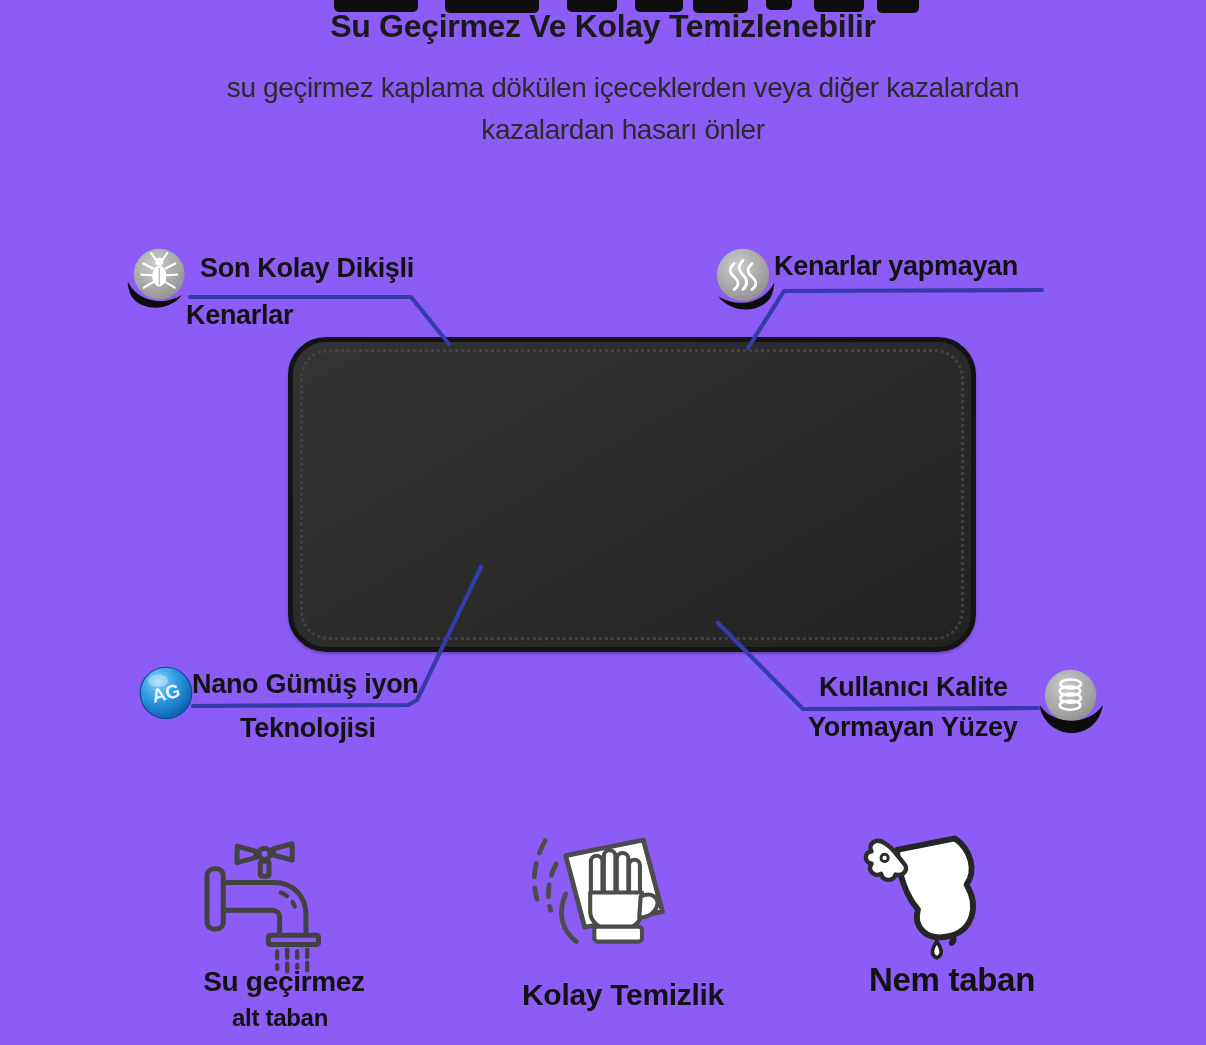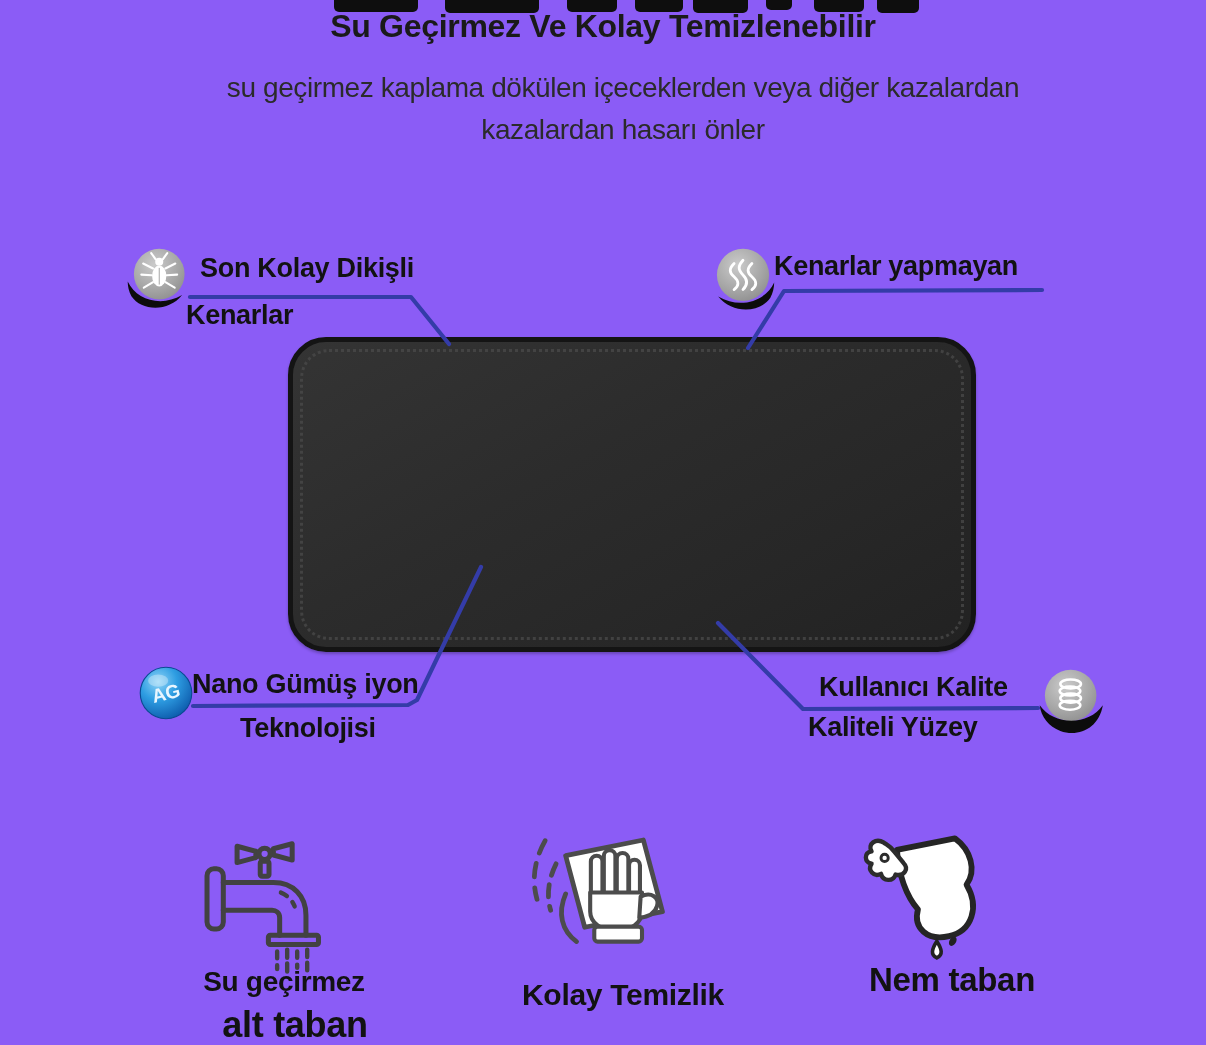--- a/index.html
+++ b/index.html
@@ -119,21 +119,21 @@
       </radialGradient>
     </defs>
     <circle cx="50" cy="50" r="46" fill="url(#gAg)" stroke="#0a4a92" stroke-width="2"></circle>
     <ellipse cx="36" cy="28" rx="18" ry="11" fill="#fff" opacity="0.32"></ellipse>
     <text x="50" y="62" text-anchor="middle" font-size="34" font-weight="bold" fill="#e9f6ff" transform="rotate(-14 50 50)">AG</text>
   </svg>
   <div class="ctext" style="left:192px;top:669px">Nano Gümüş iyon</div>
   <div class="ctext" style="left:240px;top:713px">Teknolojisi</div>
 
   <div class="ctext" style="left:819px;top:672px">Kullanıcı Kalite</div>
-  <div class="ctext" style="left:808px;top:712px">Kaliteli Yüzey</div>
+  <div class="ctext" style="left:808px;top:712px">Yormayan Yüzey</div>
   <svg class="cicon" style="left:1034px;top:664px" width="72" height="76" viewBox="0 0 110 118">
     <circle cx="56" cy="49" r="40" fill="url(#gGray1)"></circle>
     <g fill="none" stroke="#fff" stroke-width="4">
       <ellipse cx="56" cy="31" rx="16" ry="7"></ellipse>
       <ellipse cx="55" cy="42" rx="16" ry="7"></ellipse>
       <ellipse cx="56" cy="53" rx="16" ry="7"></ellipse>
       <ellipse cx="55" cy="64" rx="16" ry="7"></ellipse>
     </g>
     <path d="M8,64 C30,96 84,96 106,64 C100,100 68,114 40,104 C22,97 10,82 8,64 Z" fill="#0c0c0c"></path>
   </svg>
@@ -151,21 +151,21 @@
       <circle cx="106" cy="38" r="9"></circle>
     </g>
     <g stroke="#424242" stroke-width="7" stroke-linecap="round">
       <line x1="126" y1="194" x2="126" y2="222" stroke-dasharray="11 11"></line>
       <line x1="142" y1="191" x2="142" y2="226" stroke-dasharray="13 9"></line>
       <line x1="158" y1="194" x2="158" y2="220" stroke-dasharray="10 11"></line>
       <line x1="174" y1="191" x2="174" y2="224" stroke-dasharray="12 9"></line>
     </g>
   </svg>
   <div class="flabel" style="left:284px;top:966px;font-size:28px">Su geçirmez</div>
-  <div class="flabel" style="left:295px;top:1004px;font-size:36px">alt taban</div>
+  <div class="flabel" style="left:280px;top:1004px;font-size:24px">alt taban</div>
 
   <svg class="ficon" style="left:522px;top:831px" width="150" height="123" viewBox="0 0 220 180">
     <g fill="none" stroke="#4c4c4c" stroke-width="7" stroke-linecap="round">
       <path d="M34,14 C18,42 14,72 22,100" stroke-dasharray="20 16"></path>
       <path d="M50,48 C38,72 36,96 42,116" stroke-dasharray="18 14"></path>
       <path d="M64,92 C52,120 58,146 80,162"></path>
     </g>
     <path d="M64,36 L178,13 L206,118 L92,141 Z" fill="#fff" stroke="#4c4c4c" stroke-width="7" stroke-linejoin="round"></path>
     <g fill="#fff" stroke="#4c4c4c" stroke-width="6" stroke-linejoin="round">
       <rect x="101" y="36" width="17" height="62" rx="8.5"></rect>

